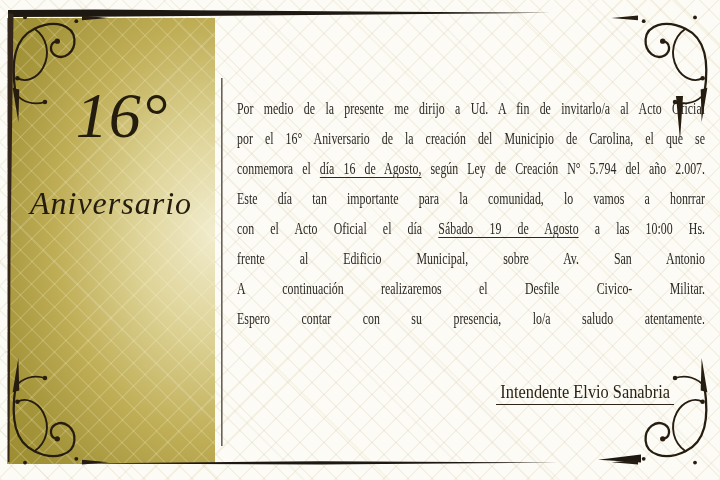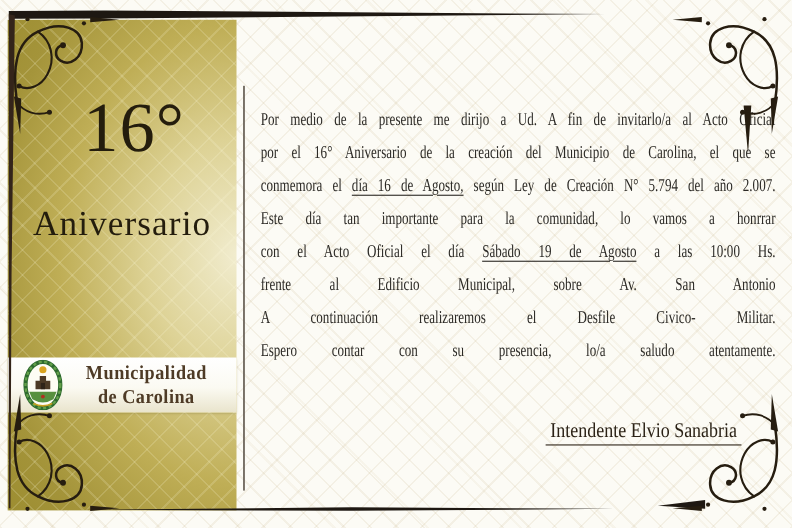--- a/index.html
+++ b/index.html
@@ -17,20 +17,21 @@
       repeating-linear-gradient(45deg,  rgba(190,168,120,0.13) 0 1.5px, transparent 1.5px 17px),
       repeating-linear-gradient(-45deg, rgba(190,168,120,0.13) 0 1.5px, transparent 1.5px 17px),
       repeating-linear-gradient(45deg,  transparent 0 34px, rgba(205,185,140,0.10) 34px 36px, transparent 36px 60px);
   }
 
   
   .gold-panel {
     position:absolute; left:7px; top:18px; width:208px; height:446px; z-index:1;
     background: radial-gradient(140% 85% at 100% 48%,
       #f1ecce 0%, #ddd295 28%, #bfae56 55%, #a4943a 78%, #9a8b2e 100%);
+    font-style: italic;
   }
   .gold-panel::before {
     content:""; position:absolute; inset:0;
     background:
       repeating-linear-gradient(45deg,  rgba(255,252,225,0.16) 0 1.5px, transparent 1.5px 16px),
       repeating-linear-gradient(-45deg, rgba(255,252,225,0.16) 0 1.5px, transparent 1.5px 16px);
   }
   .anniv-number {
     position:absolute; left:0; top:66px; width:100%; text-align:center;
     padding-left:22px; font-size:64px; line-height:1; color:#241d0d;
@@ -78,36 +79,20 @@
 </style>
 </head>
 <body>
 
 <div class="card">
 
   <div class="gold-panel">
     <div class="anniv-number">16°</div>
     <div class="anniv-label">Aniversario</div>
 
-    <div class="muni-band">
-      <svg class="coat" viewBox="0 0 38 48">
-        <ellipse cx="19" cy="24" rx="16.5" ry="22" fill="#fdfdf4" stroke="#2f6b2f" stroke-width="4"></ellipse>
-        <ellipse cx="19" cy="24" rx="16.5" ry="22" fill="none" stroke="#63a04a" stroke-width="2.2" stroke-dasharray="3 2.4"></ellipse>
-        <circle cx="19" cy="9.5" r="3.4" fill="#d9a520"></circle>
-        <path d="M12,28 L12,20 L16,20 L16,15.5 L22,15.5 L22,20 L26,20 L26,28 Z" fill="#4c3a26"></path>
-        <rect x="17" y="22" width="4" height="6" fill="#2e2318"></rect>
-        <path d="M6,30.5 H32 L29,37.5 Q19,43.5 9,37.5 Z" fill="#57903f"></path>
-        <circle cx="19" cy="35" r="1.8" fill="#b03020"></circle>
-        <path d="M10,41.5 Q19,46 28,41.5" fill="none" stroke="#c8a020" stroke-width="1.6"></path>
-      </svg>
-      <div class="muni-text">
-        <div>Municipalidad</div>
-        <div>de Carolina</div>
-      </div>
-    </div>
   </div>
 
   <div class="invitation">
     <div class="text-line"><span>Por medio de la presente me dirijo a Ud. A fin de invitarlo/a al Acto Oficial</span><span class="u"></span><span></span></div>
     <div class="text-line"><span>por el 16° Aniversario de la creación del Municipio de Carolina, el que se</span><span class="u"></span><span></span></div>
     <div class="text-line"><span>conmemora el </span><span class="u">día 16 de Agosto,</span><span> según Ley de Creación N° 5.794 del año 2.007.</span></div>
     <div class="text-line"><span>Este día tan importante para la comunidad, lo vamos a honrrar</span><span class="u"></span><span></span></div>
     <div class="text-line"><span>con el Acto Oficial el día </span><span class="u">Sábado 19 de Agosto</span><span> a las 10:00 Hs.</span></div>
     <div class="text-line"><span>frente al Edificio Municipal, sobre Av. San Antonio</span><span class="u"></span><span></span></div>
     <div class="text-line"><span>A continuación realizaremos el Desfile Civico- Militar.</span><span class="u"></span><span></span></div>

